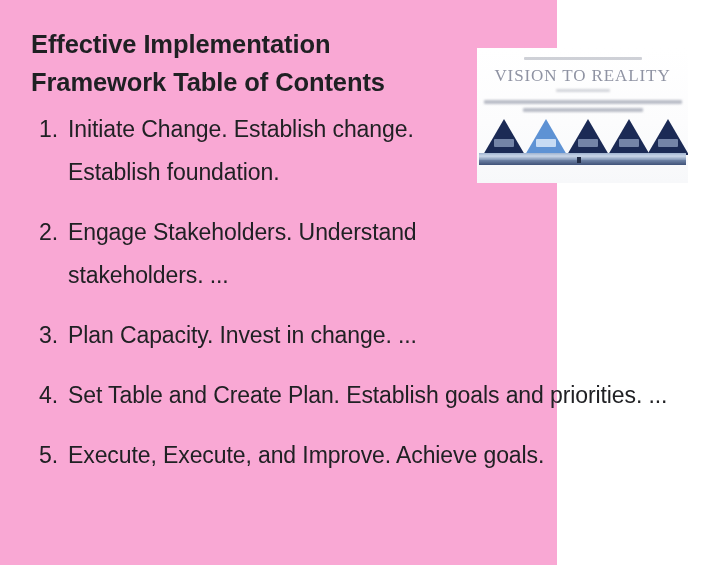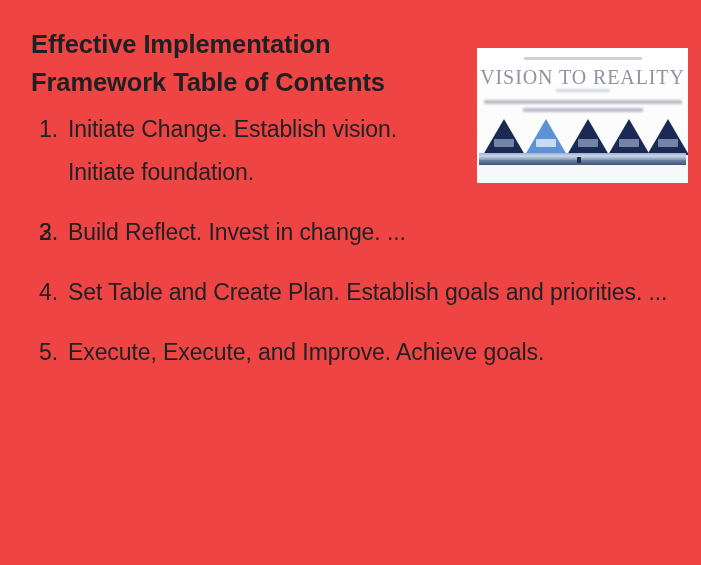--- a/index.html
+++ b/index.html
@@ -12,23 +12,23 @@
     height: 565px;
     background: #ffffff;
     font-family: "Liberation Sans", sans-serif;
     color: #202124;
     overflow: hidden;
     position: relative;
   }
 
   .page {
     position: relative;
-    width: 701px;
+    width: 557px;
     height: 565px;
-    background: #ef4444;
+    background: #f9a8d4;
   }
 
   
   .page-title {
     position: absolute;
     left: 31px;
     top: 8px;
     width: 420px;
     font-size: 25.5px;
     line-height: 38px;
@@ -104,21 +104,21 @@
     filter: blur(0.7px);
     border-radius: 1px;
   }
   .thumb-title {
     position: absolute;
     left: 0;
     right: 0;
     top: 18px;
     text-align: center;
     font-family: "Liberation Serif", serif;
-    font-size: 20px;
+    font-size: 17px;
     letter-spacing: 0.9px;
     color: #8f93a3;
     filter: blur(0.25px);
     white-space: nowrap;
   }
   .thumb-sub {
     position: absolute;
     left: 50%;
     transform: translateX(-50%);
     background: rgba(150,154,168,0.40);
@@ -197,30 +197,31 @@
 
 <div class="page">
 
   <h1 class="page-title">Effective Implementation
 Framework Table of Contents</h1>
 
   <ol class="toc-list">
 
     <li class="toc-item narrow">
       <span class="toc-number">1.</span>
-      <span class="toc-text">Initiate Change. Establish vision. Initiate foundation.</span>
+      <span class="toc-text">Initiate Change. Establish change. Establish foundation.</span>
     </li>
 
     <li class="toc-item narrow">
       <span class="toc-number">2.</span>
+      <span class="toc-text">Engage Stakeholders. Understand stakeholders. ...</span>
     </li>
 
     <li class="toc-item medium">
       <span class="toc-number">3.</span>
-      <span class="toc-text">Build Reflect. Invest in change. ...</span>
+      <span class="toc-text">Plan Capacity. Invest in change. ...</span>
     </li>
 
     <li class="toc-item medium">
       <span class="toc-number">4.</span>
       <span class="toc-text">Set Table and Create Plan. Establish goals and priorities. ...</span>
     </li>
 
     <li class="toc-item medium">
       <span class="toc-number">5.</span>
       <span class="toc-text">Execute, Execute, and Improve. Achieve goals.</span>

